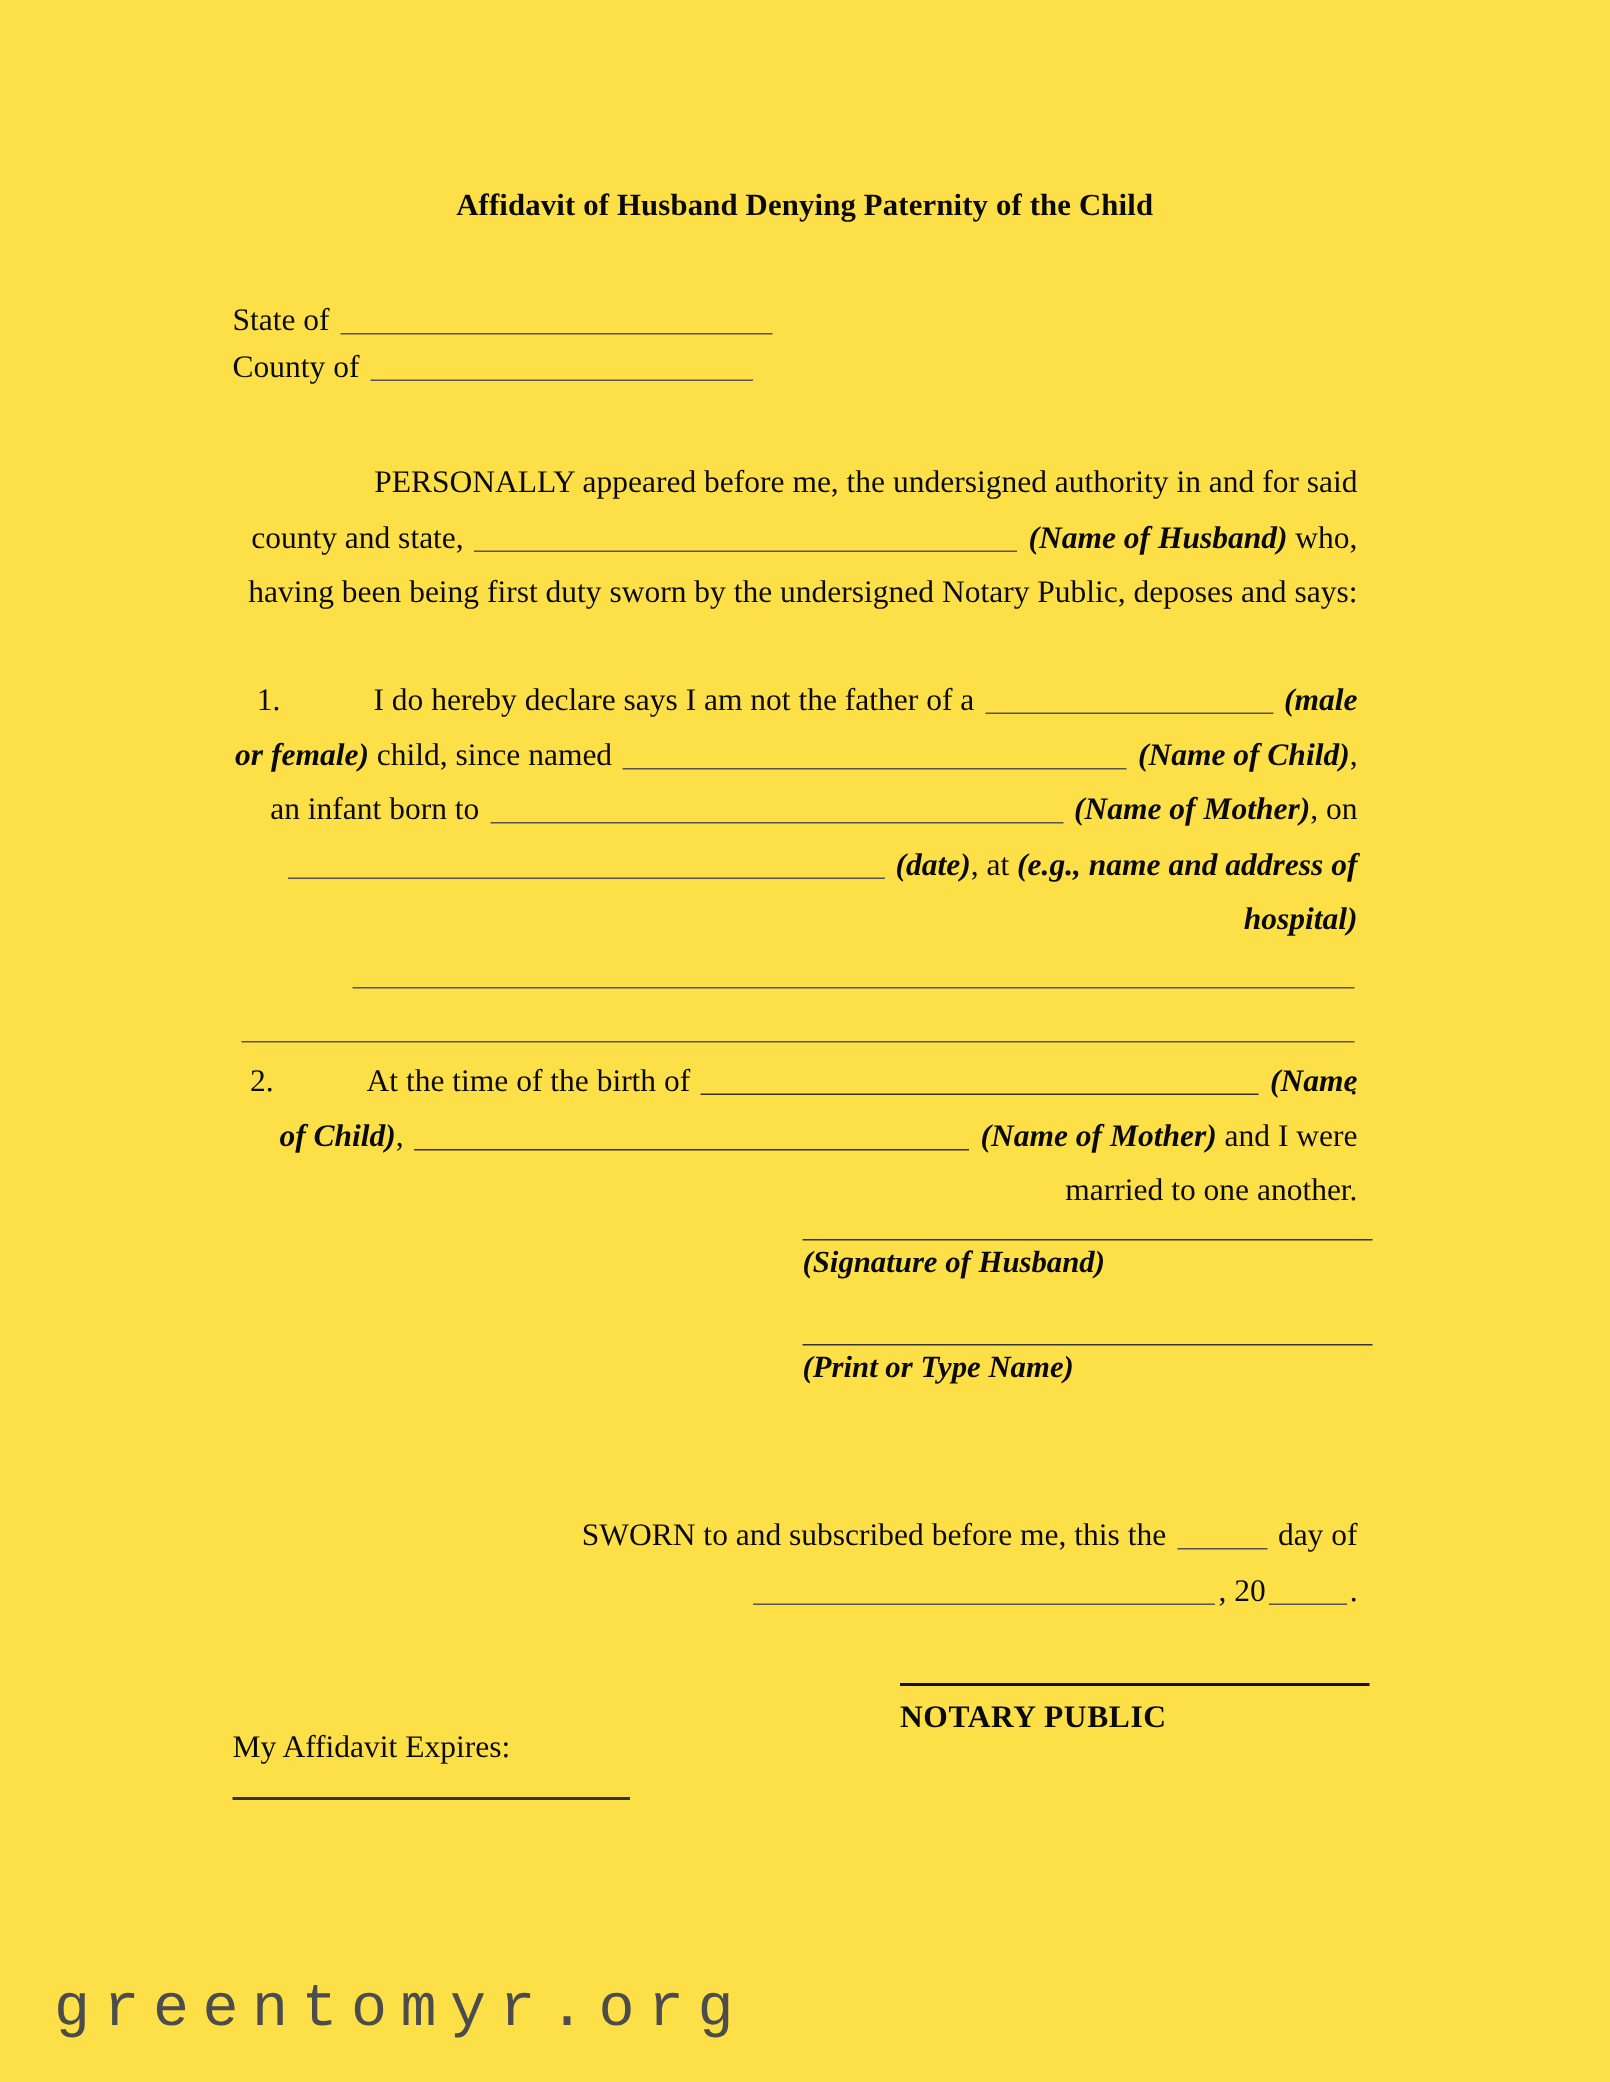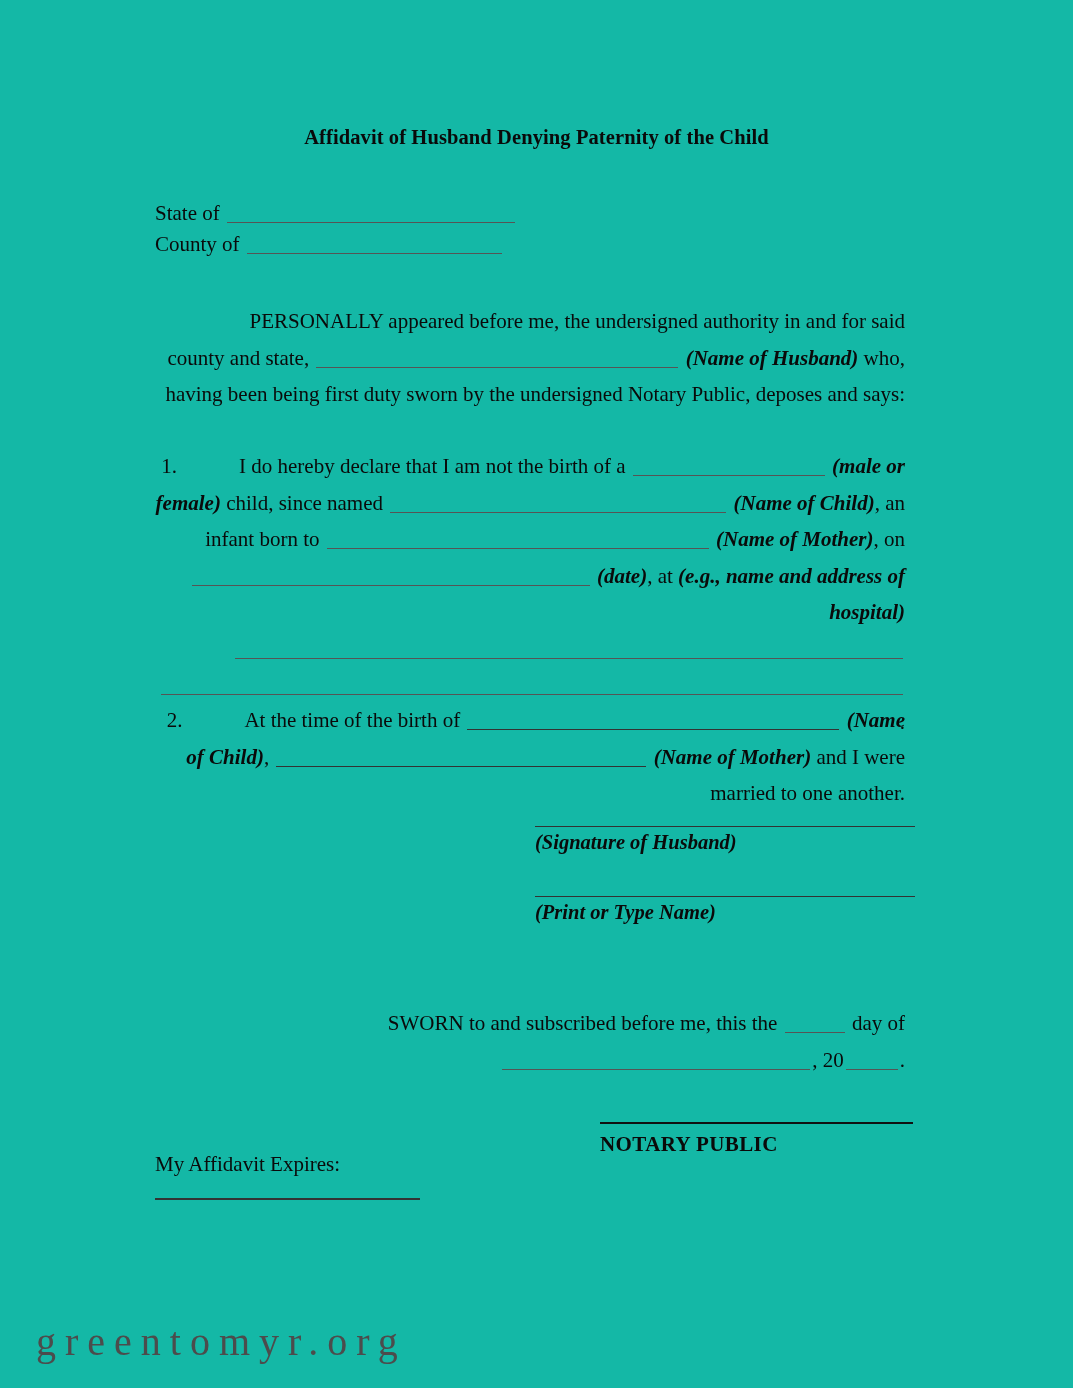--- a/index.html
+++ b/index.html
@@ -4,21 +4,21 @@
 <style>
   html, body {
     margin: 0;
     padding: 0;
     background: #ffffff;
   }
   .page {
     position: relative;
     width: 1073px;
     height: 1388px;
-    background: #14b8a6;
+    background: #fde047;
     font-family: "Liberation Serif", "DejaVu Serif", serif;
     color: #0a0a0a;
     overflow: hidden;
   }
 
   .doc-title {
     position: absolute;
     top: 126px;
     left: 0;
     width: 1073px;
@@ -109,21 +109,21 @@
     top: 1198px;
     width: 265px;
     border-bottom: 2px solid #333;
     height: 0;
   }
 
   .watermark {
     position: absolute;
     left: 36px;
     top: 1318px;
-    font-family: Liberation Serif, serif;
+    font-family: Liberation Mono, monospace;
     font-size: 40px;
     letter-spacing: 9px;
     color: #4c4c4c;
     white-space: nowrap;
   }
 
   .indent-line {
     display: inline-block;
     width: 62px;
   }
@@ -147,21 +147,21 @@
   </div>
 
   <div class="para" style="left:155px; top:303px; text-indent:62px;">
     <span>PERSONALLY appeared before me, the undersigned authority in and for said county and state,</span>
     <span class="blank" style="width:362px"></span>
     <span class="ital">(Name of Husband)</span>
     <span>who, having been being first duty sworn by the undersigned Notary Public, deposes and says:</span>
   </div>
 
   <div class="para" style="left:155px; top:448px;">
-    <span>1.</span><span class="indent-line"></span><span>I do hereby declare that I am not the birth of a</span>
+    <span>1.</span><span class="indent-line"></span><span>I do hereby declare says I am not the father of a</span>
     <span class="blank" style="width:192px"></span>
     <span class="ital">(male or female)</span>
     <span>child, since named</span>
     <span class="blank" style="width:336px"></span>
     <span class="ital">(Name of Child)</span><span>, an infant born to</span>
     <span class="blank" style="width:382px"></span>
     <span class="ital">(Name of Mother)</span><span>, on</span>
     <span class="blank" style="width:398px"></span>
     <span class="ital">(date)</span><span>, at</span>
     <span class="ital">(e.g., name and address of hospital)</span>

